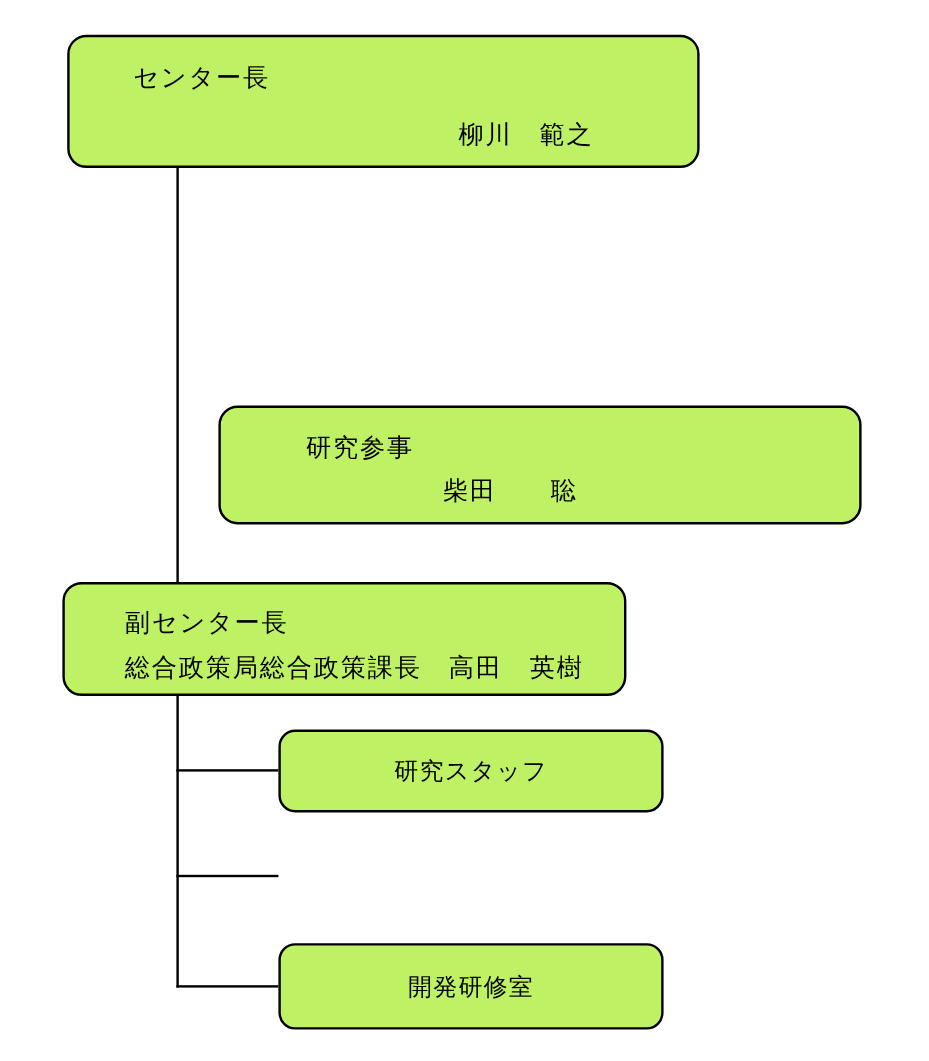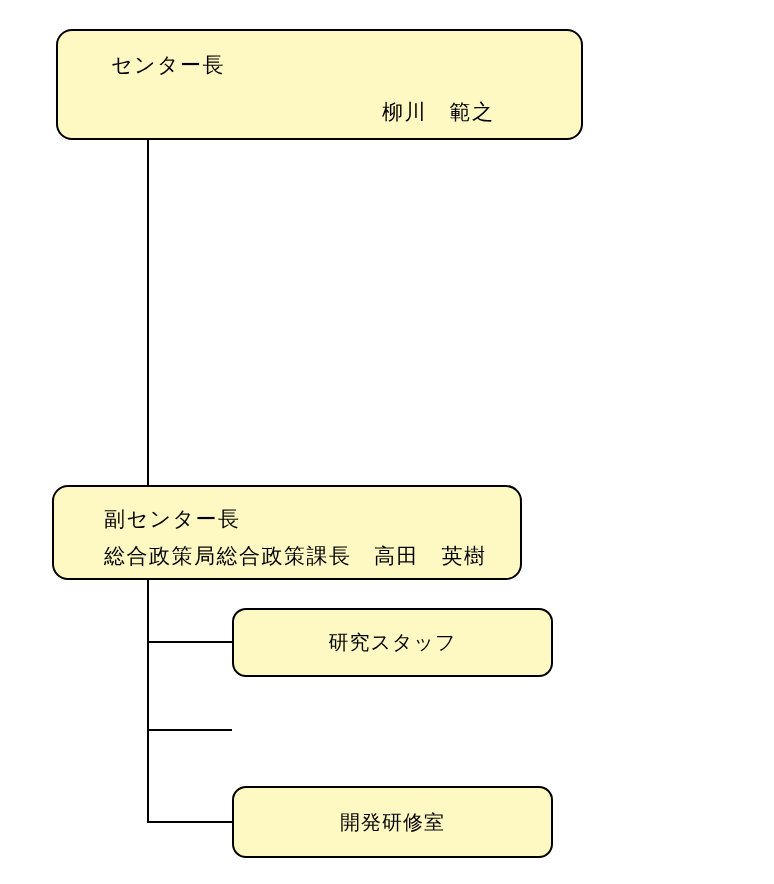--- a/index.html
+++ b/index.html
@@ -14,21 +14,21 @@
     background: #ffffff;
     font-family: "DejaVu Serif", "Liberation Serif", serif;
     color: #000000;
     overflow: hidden;
   }
   .org-box {
     position: absolute;
     box-sizing: border-box;
     border: 2px solid #000000;
     border-radius: 16px;
-    background: #fef9c3;
+    background: #bef264;
   }
   .org-box .line {
     position: absolute;
     white-space: nowrap;
     font-size: 21px;
     letter-spacing: 1.5px;
     line-height: 24px;
   }
   
   .box-center-director { left: 56px; top: 29px; width: 527px; height: 111px; }
@@ -83,20 +83,24 @@
   <div class="connector branch-1"></div>
   <div class="connector branch-2"></div>
   <div class="connector branch-3"></div>
 
   <div class="org-box box-center-director">
     <div class="line title">センター長</div>
     <div class="line member">柳川　範之</div>
   </div>
 
 
+  <div class="org-box box-research-counselor">
+    <div class="line title">研究参事</div>
+    <div class="line member">柴田　　聡</div>
+  </div>
 
   <div class="org-box box-deputy-director">
     <div class="line title">副センター長</div>
     <div class="line subtitle">総合政策局総合政策課長　高田　英樹</div>
   </div>
 
   <div class="org-box child box-research-staff">
     <div class="label">研究スタッフ</div>
   </div>
 

